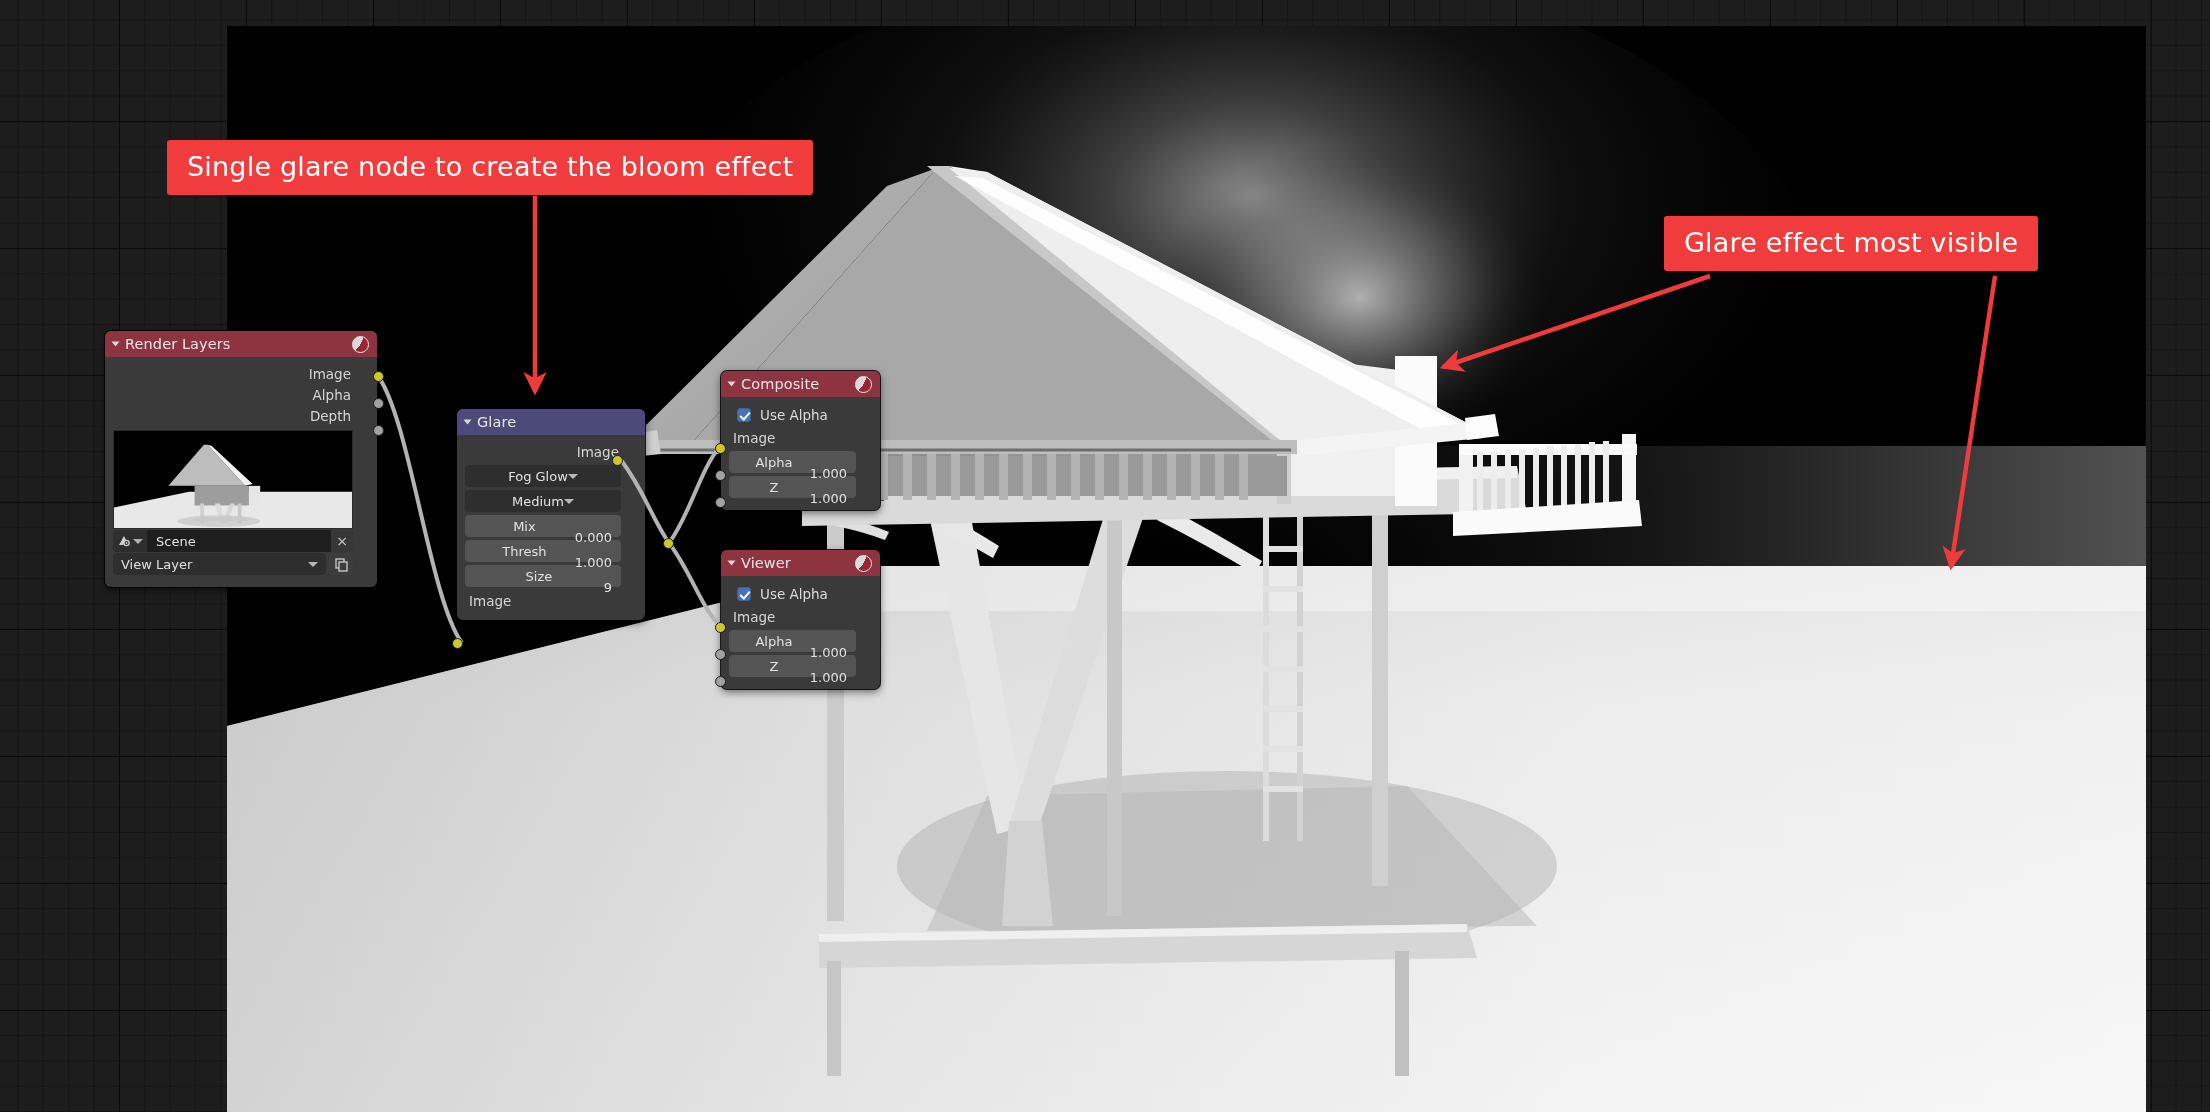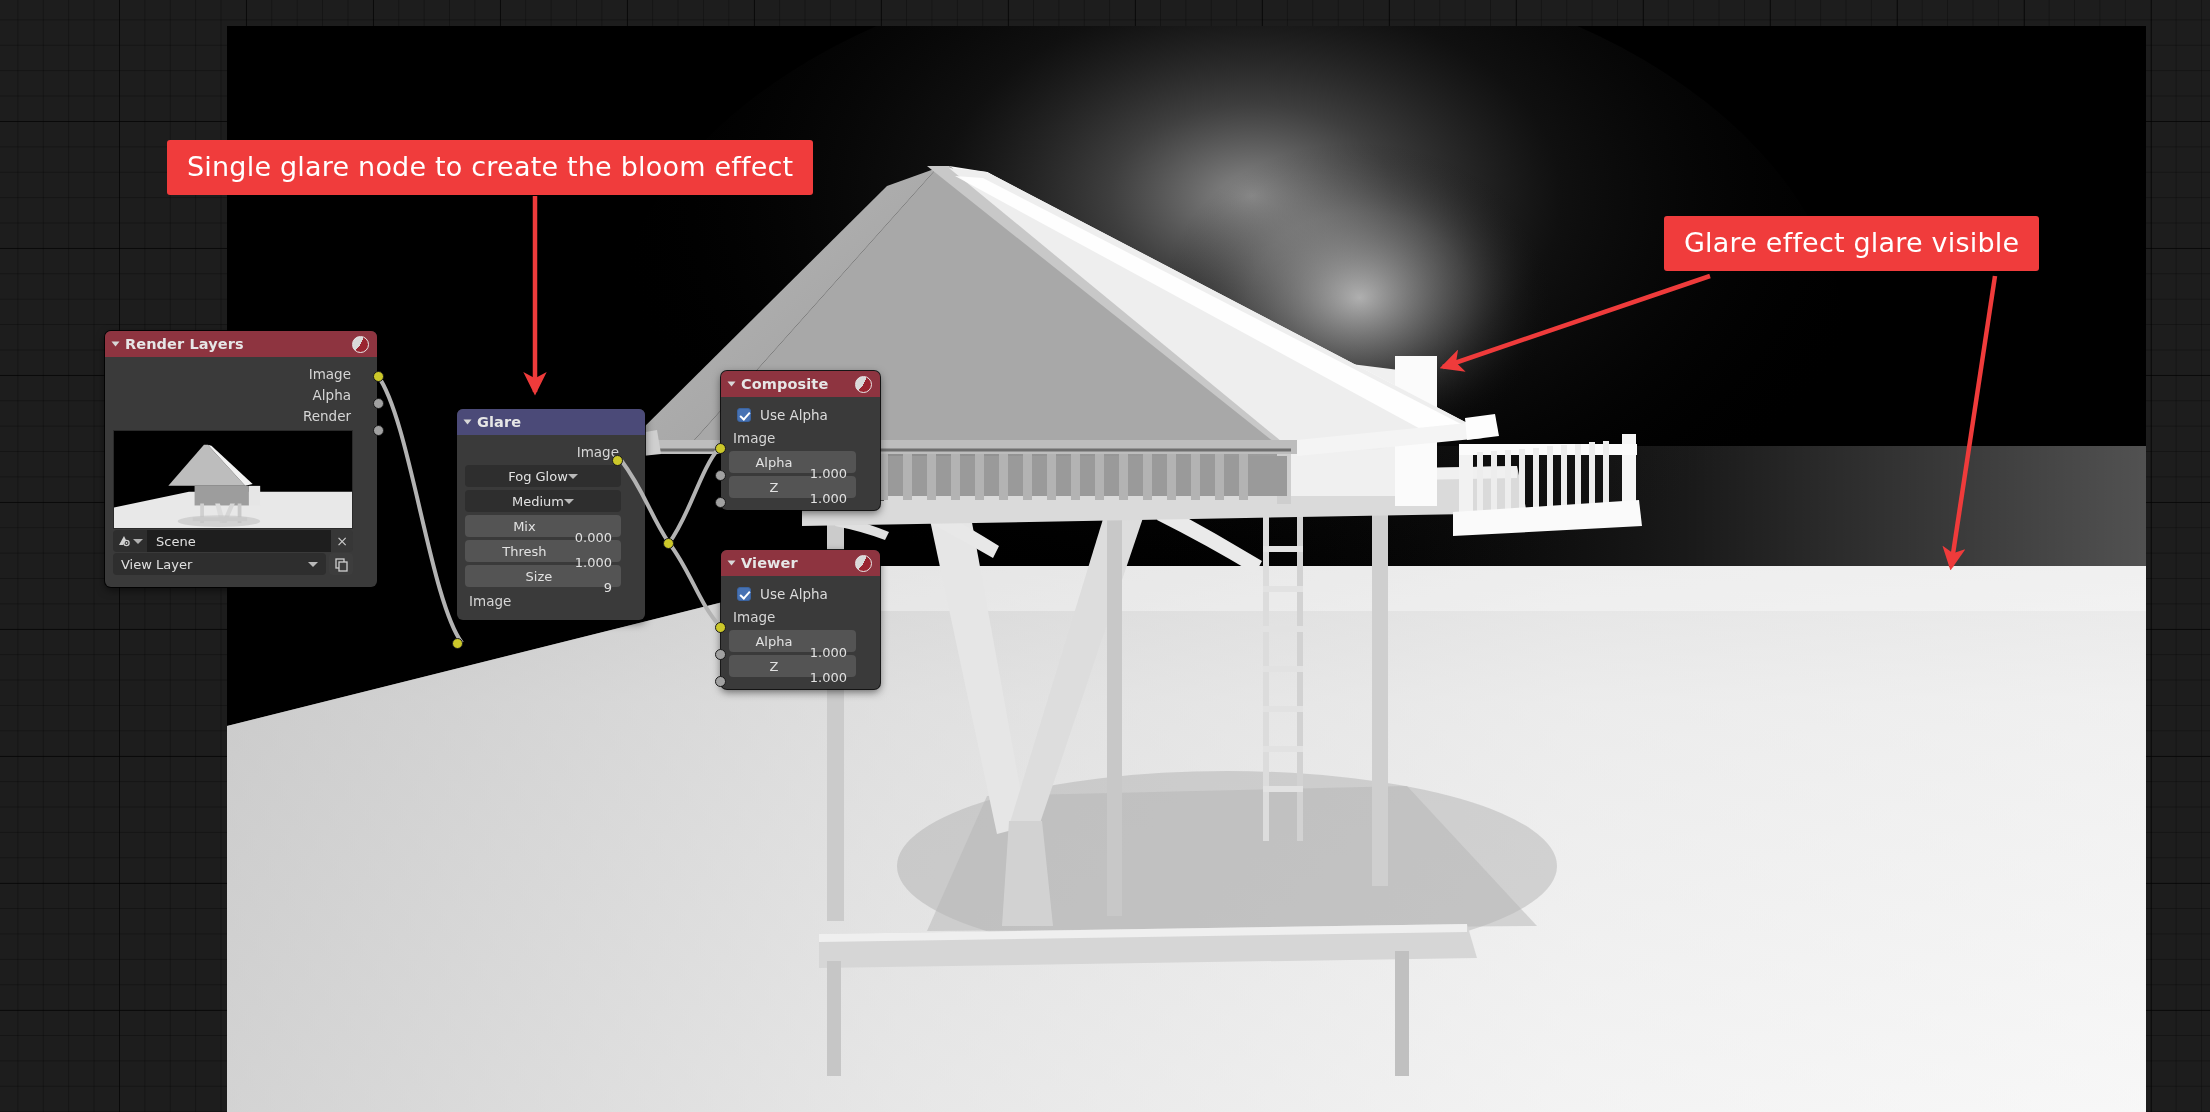--- a/index.html
+++ b/index.html
@@ -36,21 +36,21 @@
   
   .node{position:absolute;border-radius:6px;overflow:hidden;
         box-shadow:0 0 0 1px rgba(0,0,0,.85), 0 3px 9px rgba(0,0,0,.55);
         background:#3a3a3a;}
   .node-header{height:26px;display:flex;align-items:center;gap:7px;
         padding:0 8px;font-size:14.5px;color:#e6e6e6;}
   .hdr-red{background:#8e3440;}
   .hdr-blue{background:#4b4a78;}
   .tri{width:0;height:0;border-left:5px solid #d8d8d8;border-top:4px solid transparent;
        border-bottom:4px solid transparent;transform:rotate(90deg);flex:none;}
-  .hdr-title{flex:1;white-space:nowrap;letter-spacing:.1px;font-weight:bold;}
+  .hdr-title{flex:1;white-space:nowrap;letter-spacing:.1px;}
   .hdr-badge{width:17px;height:17px;border-radius:50%;flex:none;position:relative;
        background:conic-gradient(from 220deg,#d9d9d9 0 45%, #9a2430 45% 100%);
        border:1.5px solid #e8e8e8;box-sizing:border-box;}
   .node-body{padding:6px 16px 9px 0;}
 
   .sock{position:absolute;width:11px;height:11px;border-radius:50%;
         border:1px solid #1a1a1a;box-sizing:border-box;}
   .sock.img{background:#ccc82a;}
   .sock.gray{background:#a1a1a1;}
 
@@ -288,21 +288,21 @@
     <span class="hdr-badge"></span>
   </div>
   <div class="node-body">
     <div class="row right">
       <span>Image</span>
     </div>
     <div class="row right">
       <span>Alpha</span>
     </div>
     <div class="row right">
-      <span>Render</span>
+      <span>Depth</span>
     </div>
 
     <div class="preview">
       <svg viewBox="0 0 254 99" preserveAspectRatio="none" style="width:100%;height:100%;display:block;">
         <rect x="0" y="0" width="254" height="99" fill="#000"></rect>
         <path d="M 0 78 L 80 62 L 254 62 L 254 99 L 0 99 Z" fill="#e8e8e8"></path>
         <path d="M 96 14 L 100 14 L 140 56 L 58 56 Z" fill="#bdbdbd"></path>
         <path d="M 100 14 L 104 15 L 148 54 L 140 56 Z" fill="#f2f2f2"></path>
         <rect x="86" y="56" width="58" height="20" fill="#9d9d9d"></rect>
         <rect x="144" y="56" width="12" height="20" fill="#e6e6e6"></rect>
@@ -462,13 +462,13 @@
     <marker id="ar" viewBox="0 0 10 10" refX="8.5" refY="5" markerWidth="5.2" markerHeight="5.2" orient="auto-start-reverse">
       <path d="M 0 0 L 10 5 L 0 10 L 2.6 5 Z" fill="#ef3b3b"></path>
     </marker>
   </defs>
   <line x1="535" y1="196" x2="535" y2="392" stroke="#ef3b3b" stroke-width="4.5" marker-end="url(#ar)"></line>
   <line x1="1710" y1="276" x2="1443" y2="367" stroke="#ef3b3b" stroke-width="4.5" marker-end="url(#ar)"></line>
   <line x1="1995" y1="276" x2="1951" y2="567" stroke="#ef3b3b" stroke-width="4.5" marker-end="url(#ar)"></line>
 </svg>
 
 <div class="anno" id="anno-glare-node" style="left:167px;top:140px;background:#f03c3c;">Single glare node to create the bloom effect</div>
-<div class="anno" id="anno-glare-visible" style="left:1664px;top:216px;background:#f03c3c;">Glare effect glare visible</div>
+<div class="anno" id="anno-glare-visible" style="left:1664px;top:216px;background:#f03c3c;">Glare effect most visible</div>
 
 </body></html>

